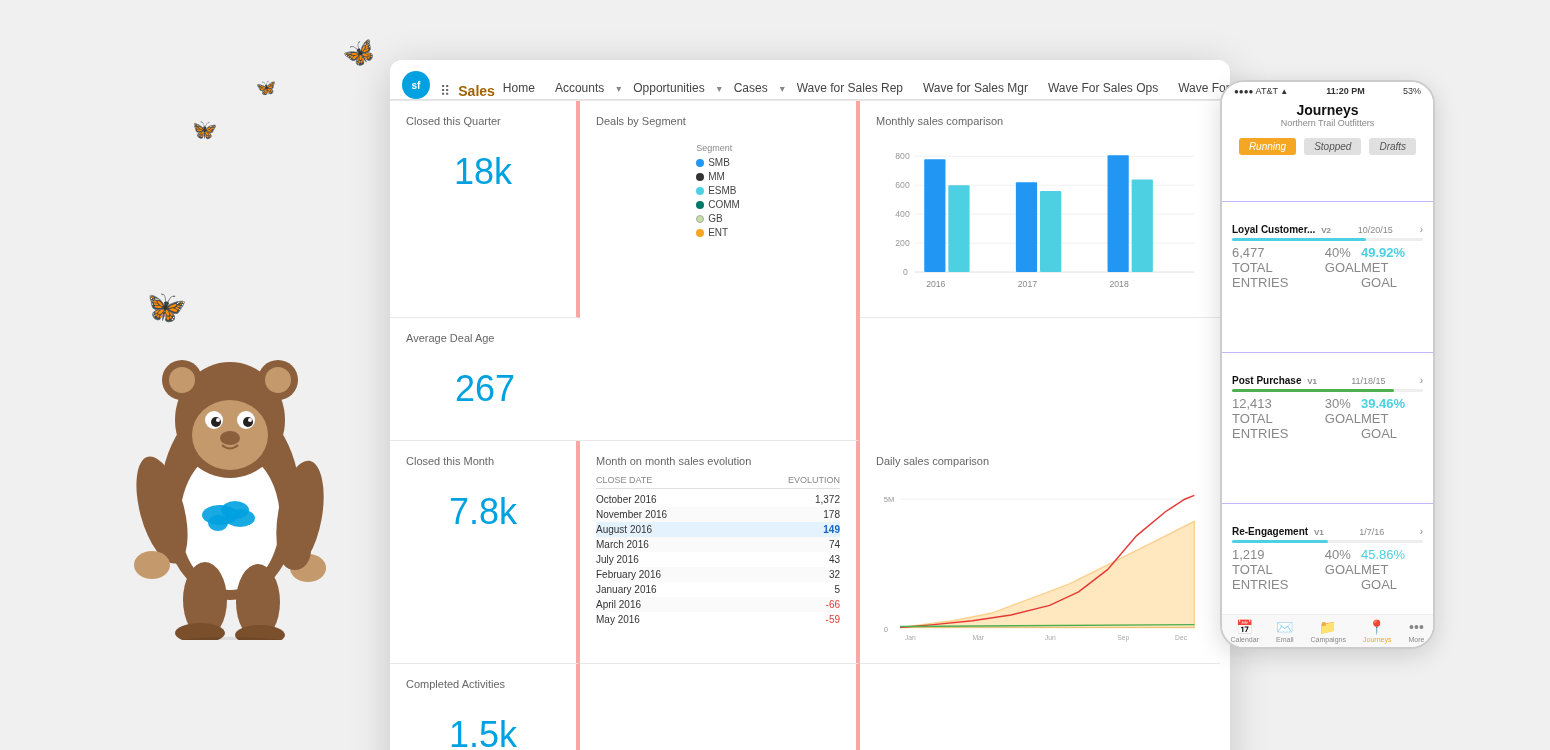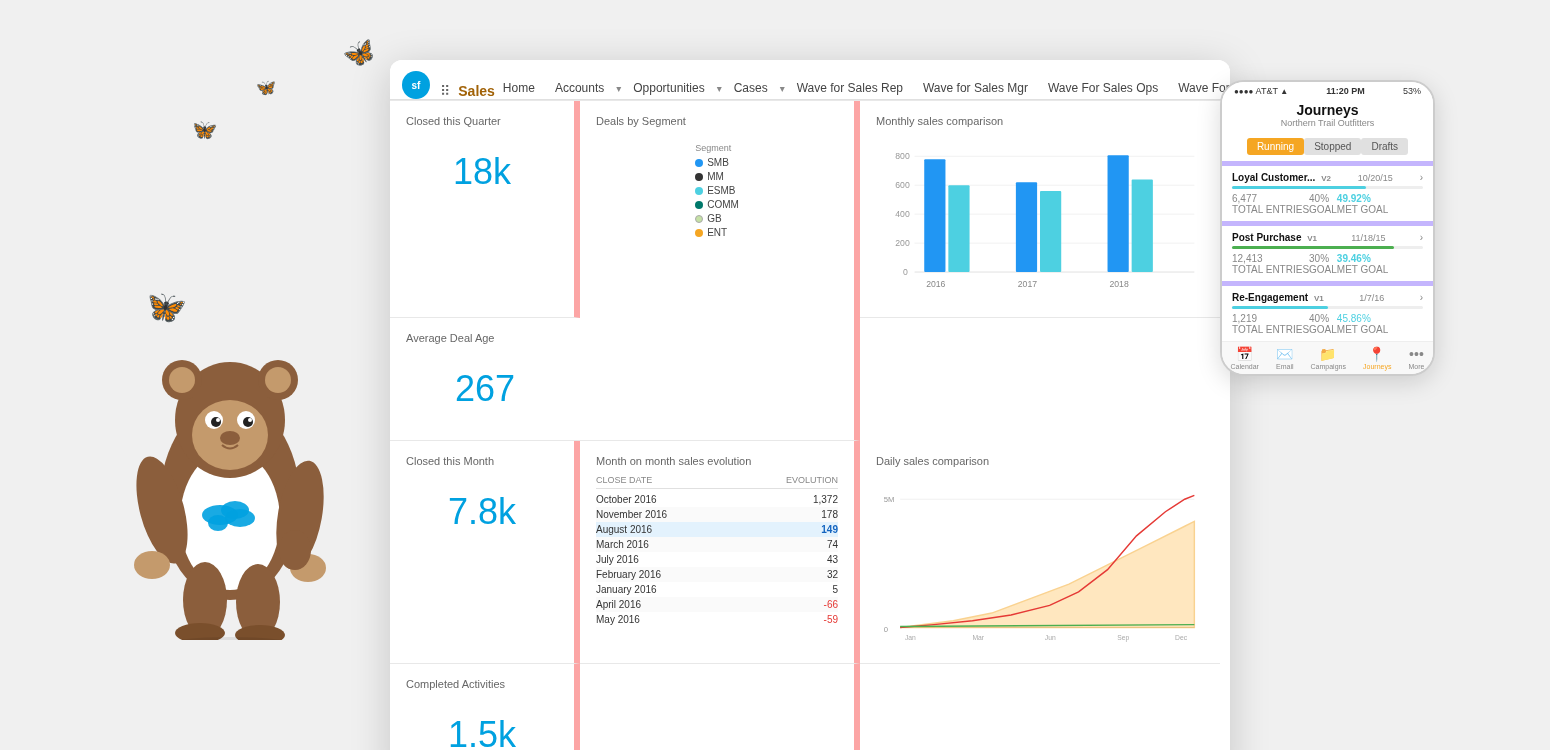--- a/index.html
+++ b/index.html
@@ -80,21 +80,21 @@
     
     .dashboard-grid {
       display: grid;
       grid-template-columns: 190px 280px 360px;
       grid-template-rows: auto auto;
       gap: 0;
       border-top: 1px solid #e8e8e8;
     }
 
     .card {
-      border-right: 6px solid #fca5a5;
+      border-right: 4px solid #fca5a5;
       border-bottom: 1px solid #e8e8e8;
       padding: 14px 16px;
       background: white;
     }
 
     .card:last-child { border-right: none; }
     .card.no-right { border-right: none; }
 
     .card-title {
       font-size: 11px;
@@ -211,38 +211,40 @@
     }
 
     .phone-subtitle {
       font-size: 9px;
       color: #888;
     }
 
     .phone-tabs {
       display: flex;
       justify-content: center;
-      gap: 0;
+      gap: 8px;
       padding: 4px 8px 6px;
+      font-style: italic;
     }
 
     .phone-tab {
       padding: 3px 10px;
       font-size: 10px;
       border-radius: 3px;
       cursor: pointer;
     }
 
     .phone-tab.running { background: #f5a623; color: white; }
     .phone-tab.stopped { background: #e0e0e0; color: #555; }
     .phone-tab.drafts { background: #e0e0e0; color: #555; }
 
     .phone-journey-item {
-      border-top: 5px solid #c4b5fd;
-      padding: 6px 10px;
+      border-top: 1px solid #c4b5fd;
+      padding: 22px 10px;
+      margin-top: 40px;
     }
 
     .journey-header {
       display: flex;
       justify-content: space-between;
       align-items: center;
       font-size: 10px;
       margin-bottom: 3px;
     }
 
@@ -258,21 +260,21 @@
     }
 
     .journey-bar-fill {
       height: 3px;
       border-radius: 2px;
     }
 
     .journey-stats {
       display: flex;
       gap: 0;
-      font-size: 10px;
+      font-size: 13px;
       color: #888;
     }
 
     .phone-bottom-nav {
       background: #f8f8f8;
       border-top: 1px solid #eee;
       display: flex;
       justify-content: space-around;
       padding: 4px 0;
     }

